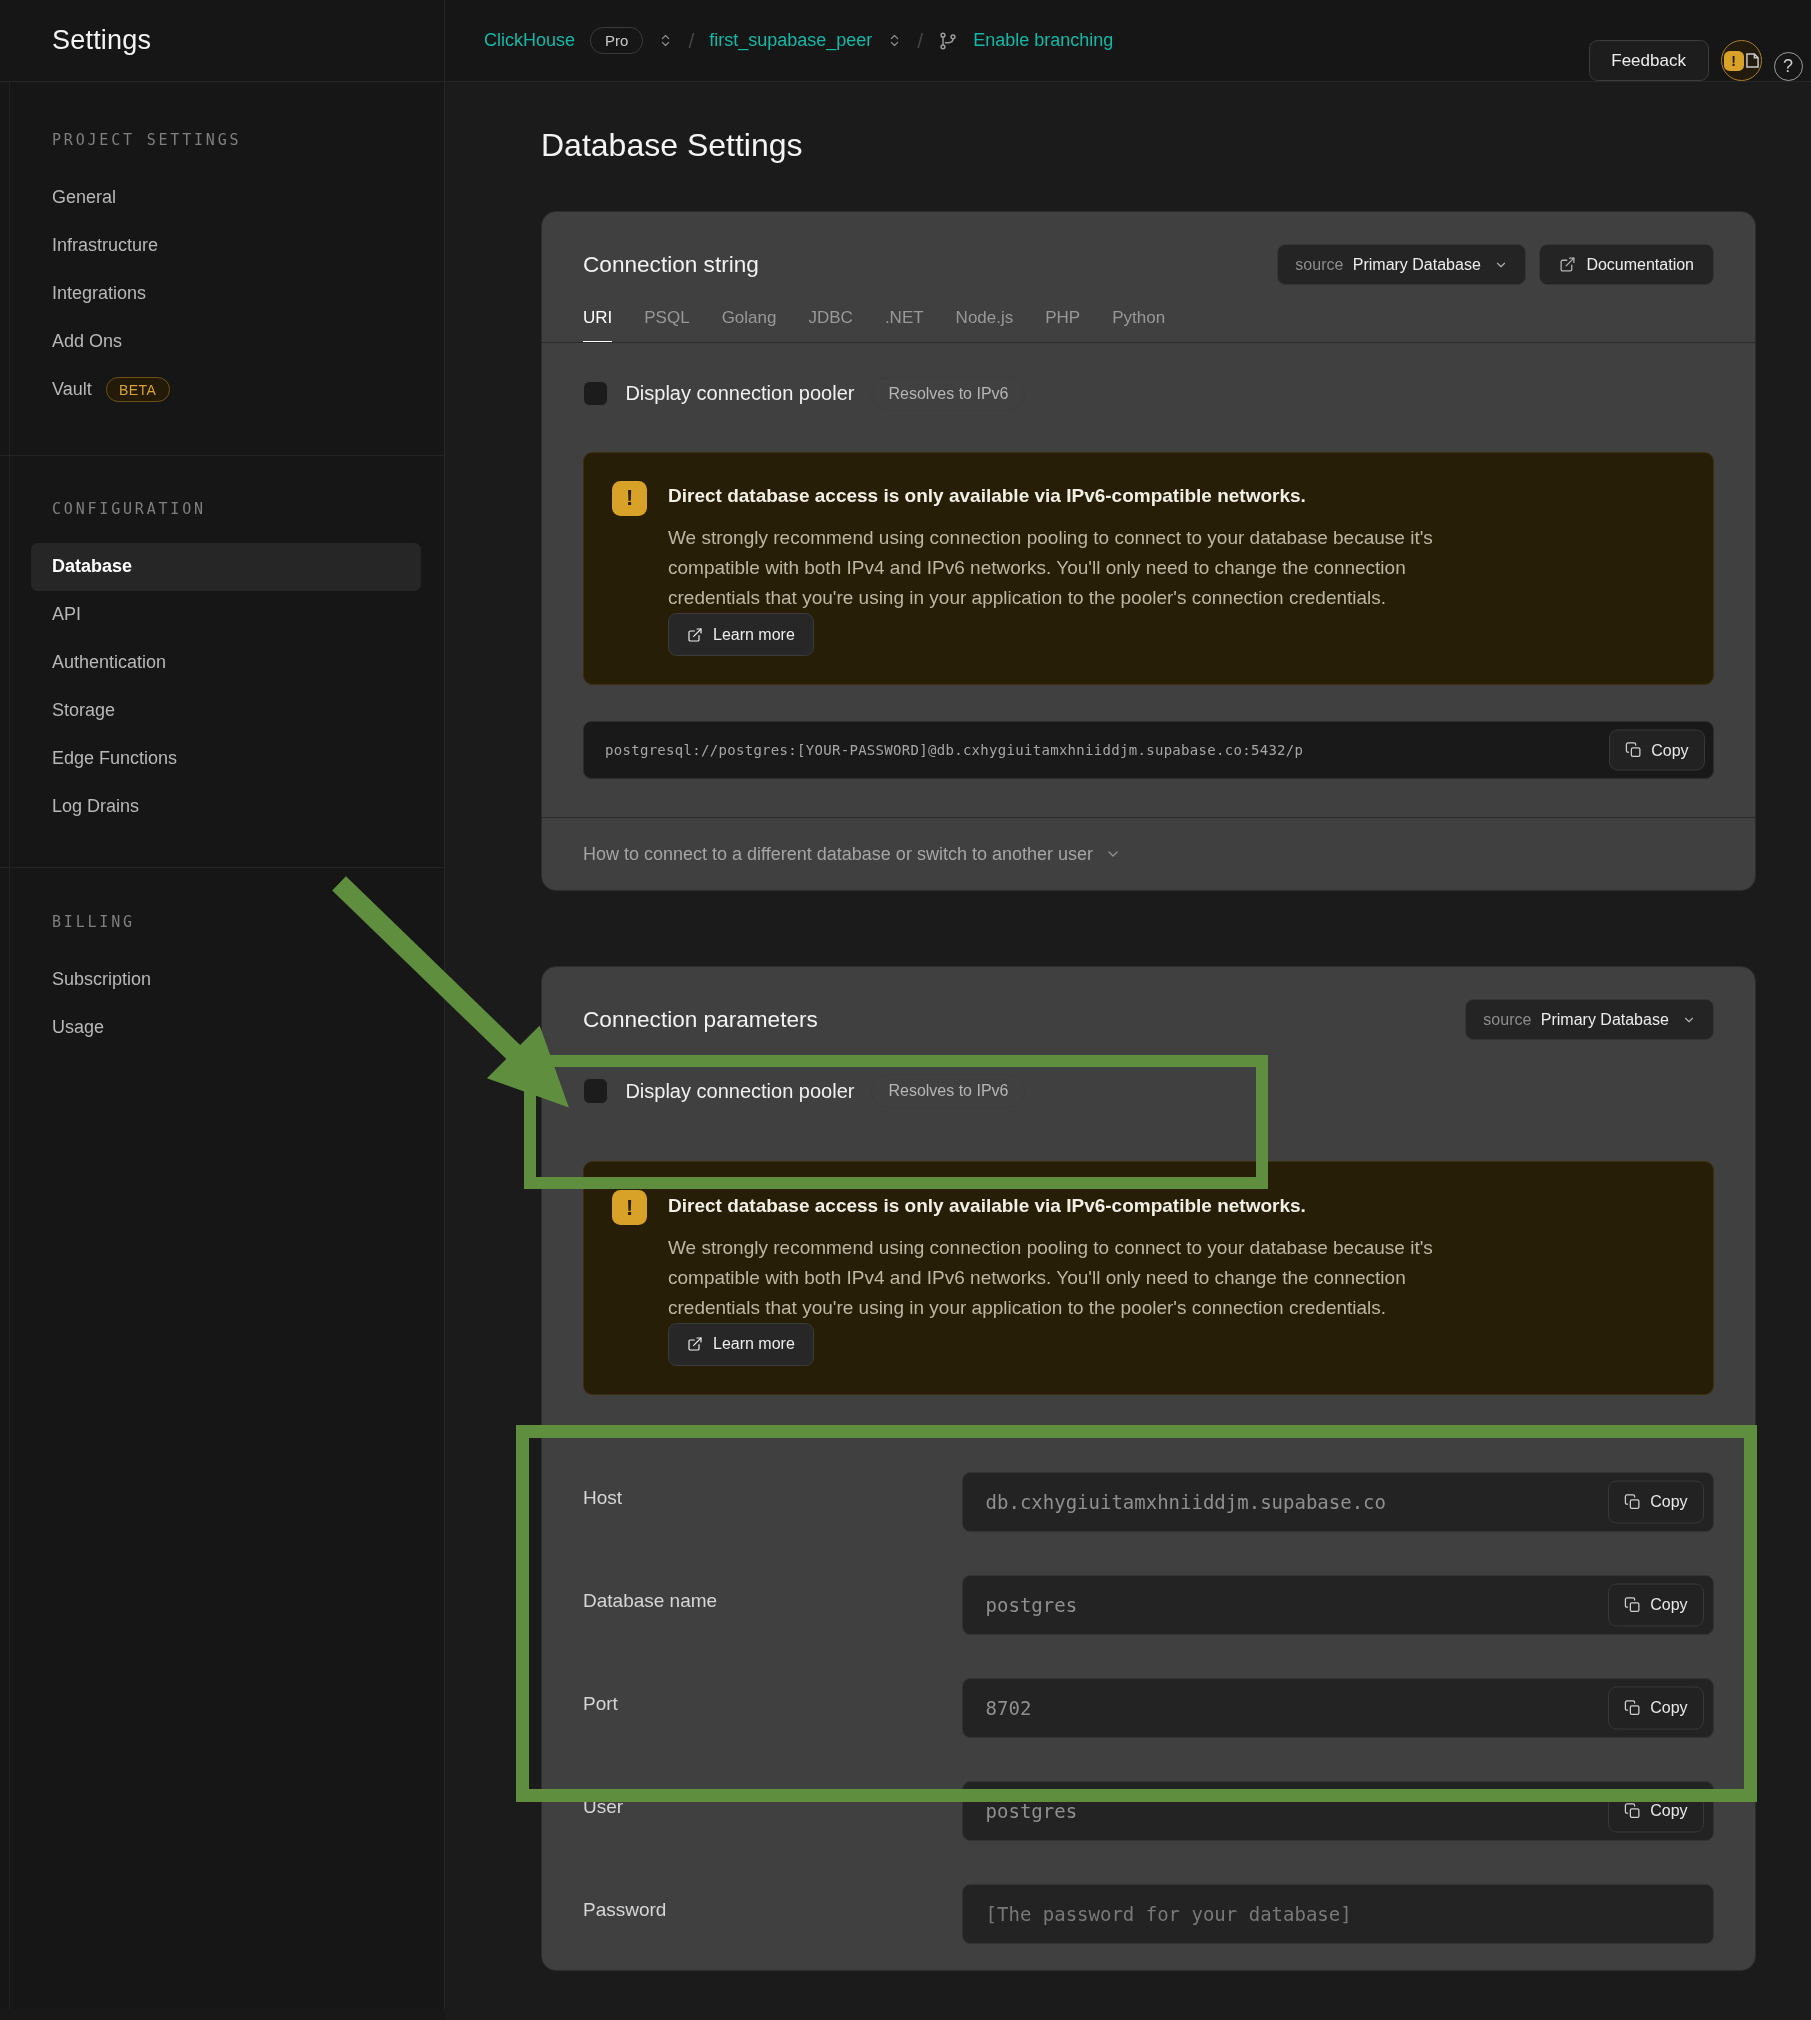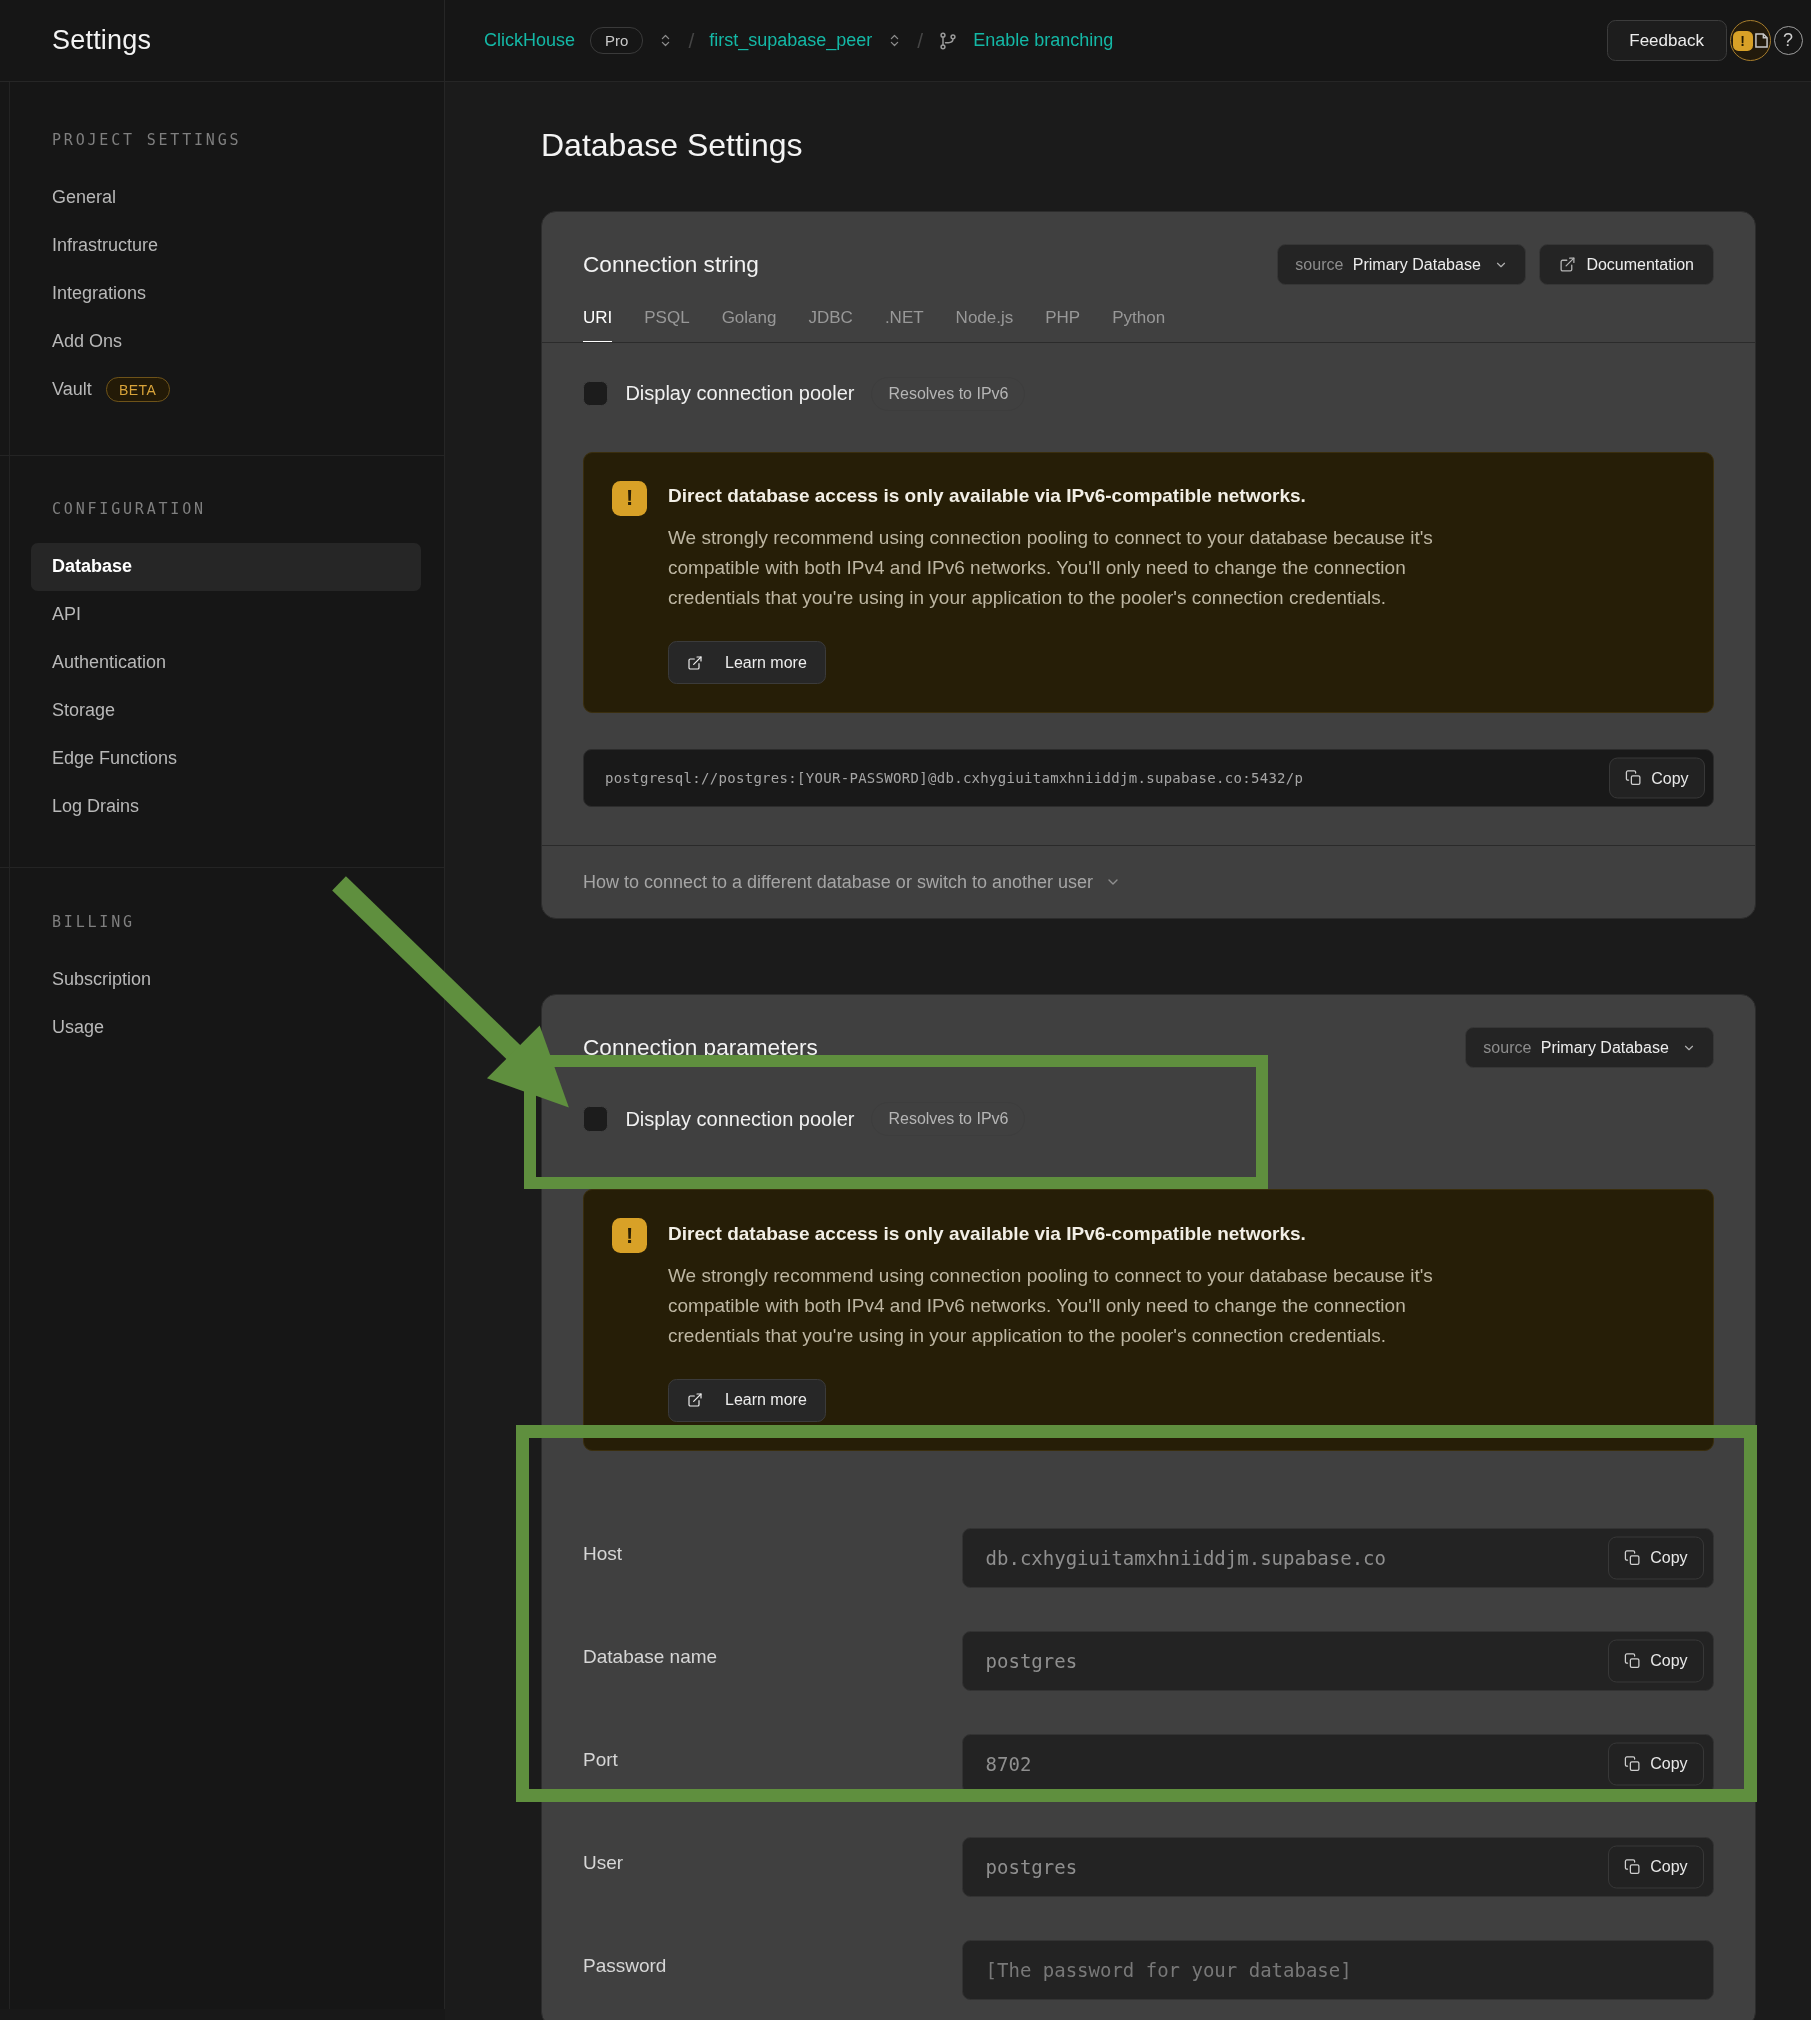--- a/index.html
+++ b/index.html
@@ -17,21 +17,21 @@
   .header-left{ width:445px; height:100%; border-right:0.9px solid #262626;
     display:flex; align-items:center; padding-left:52px; flex:none;}
   .app-title{ font-size:27px; color:#f4f4f4; font-weight:500; letter-spacing:0.2px;}
   .header-center{ display:flex; align-items:center; gap:15px; padding-left:39px; flex:1; min-width:0;}
   .crumb-text{ font-size:18px; color:#14b8a6; white-space:nowrap;}
   .plan-pill{ border:0.9px solid #3a3a3a; border-radius:13px; padding:3.8px 14px;
     font-size:15px; color:#c9c9c9; background:transparent;}
   .sort-icon{ color:#8c8c8c; display:flex; align-items:center;}
   .crumb-slash{ color:#454545; font-size:21px; font-weight:300;}
   .branch-icon{ color:#9a9a9a; display:flex; align-items:center;}
-  .header-right{ display:flex; align-items:center; gap:3px; padding-right:9.4px; flex:none;}
+  .header-right{ display:flex; align-items:flex-end; gap:12px; padding-right:9.4px; flex:none;}
   .feedback-btn{ height:41px; padding:0 21.7px; border:0.9px solid #3c3c3c; border-radius:8.5px;
     background:#1d1d1d; color:#ededed; font-size:17px; display:flex; align-items:center; cursor:pointer;}
   .avatar{ width:41px; height:41px; border-radius:50%; border:0.9px solid #a87e2c;
     background:#221a0c; display:flex; align-items:center; justify-content:center; gap:1.9px; cursor:pointer;}
   .avatar-alert{ width:20px; height:20px; border-radius:5.6px; background:var(--amber);
     color:#241a02; font-weight:700; font-size:14px; display:flex; align-items:center; justify-content:center;}
   .avatar-doc{ color:#c9c9c9; display:flex;}
   .help-btn{ width:29px; height:29px; border-radius:50%; border:1.9px solid #9d9d9d;
     color:#cfcfcf; font-size:18px; display:flex; align-items:center; justify-content:center; background:transparent;}
 
@@ -81,21 +81,21 @@
   .pill-badge{ height:34px; padding:0 16px; display:flex; align-items:center;
     border:0.9px solid #3d3d3d; border-radius:17px; color:#b5b5b5; font-size:16px;}
 
   .warning{ margin-top:41px; background:#261e07; border:0.9px solid #3a2e0d; border-radius:9.4px;
     padding:28px 28px 28px 28px; display:flex; gap:21px; align-items:flex-start;}
   .card2 .warning{ margin-top:53px;}
   .warn-icon{ width:35px; height:35px; border-radius:8.5px; background:var(--amber);
     color:#2a1f04; font-weight:700; font-size:21.7px; display:flex; align-items:center; justify-content:center; flex:none;}
   .warn-title{ font-size:19px; color:#f2efe6; font-weight:600; padding-top:4.7px; margin-bottom:16px;}
   .warn-body{ font-size:19px; color:#bdb6a2; line-height:30px; max-width:829px;}
-  .learn-btn{ margin-top:28px; display:inline-flex; gap:22px; align-items:center; height:43px; padding:0 18px;
+  .learn-btn{ display:inline-flex; gap:10px; align-items:center; height:43px; padding:0 18px;
     background:#272727; border:0.9px solid #3b3b3b; border-radius:8.5px; color:#ededed; font-size:16px; cursor:pointer;}
 
   .code-row{ margin-top:36px; position:relative;}
   .code-input{ height:58px; background:#191919; border:0.9px solid #2c2c2c; border-radius:8.5px;
     display:flex; align-items:center; padding:0 122px 0 21px; overflow:hidden;
     font-family:"DejaVu Sans Mono", monospace; font-size:14px; letter-spacing:0.3px;
     color:#a6a6a6; white-space:nowrap; cursor:text;}
   .copy-btn{ position:absolute; right:9.4px; top:50%; transform:translateY(-50%);
     height:41px; padding:0 15px; display:flex; gap:9.4px; align-items:center;
     background:#222222; border:0.9px solid #383838; border-radius:8.5px; color:#e8e8e8; font-size:16px; cursor:pointer;}

